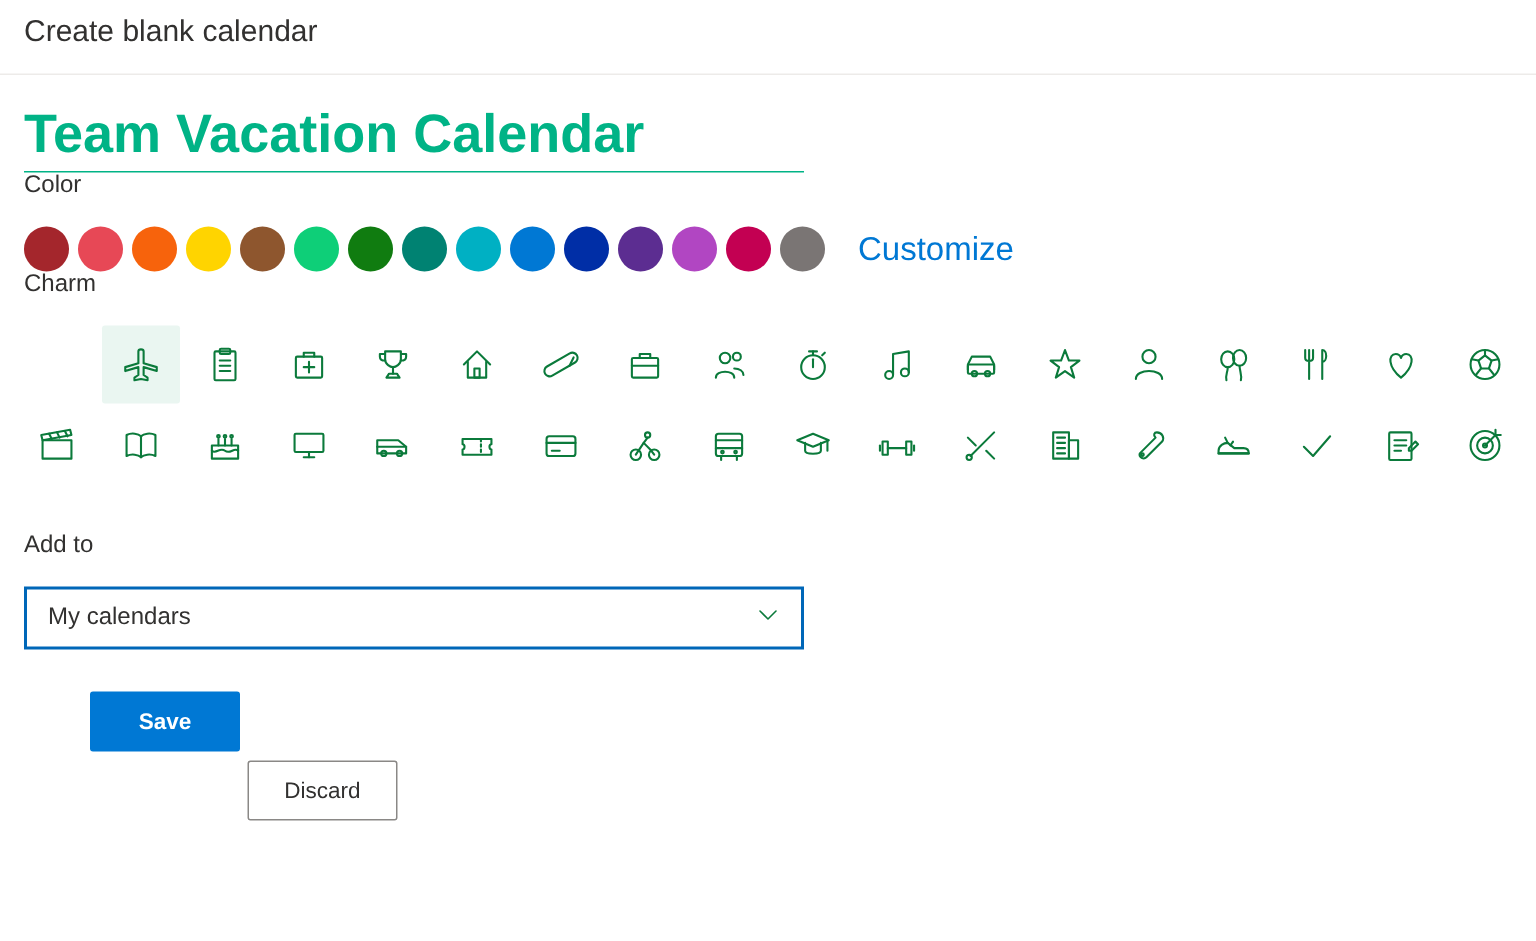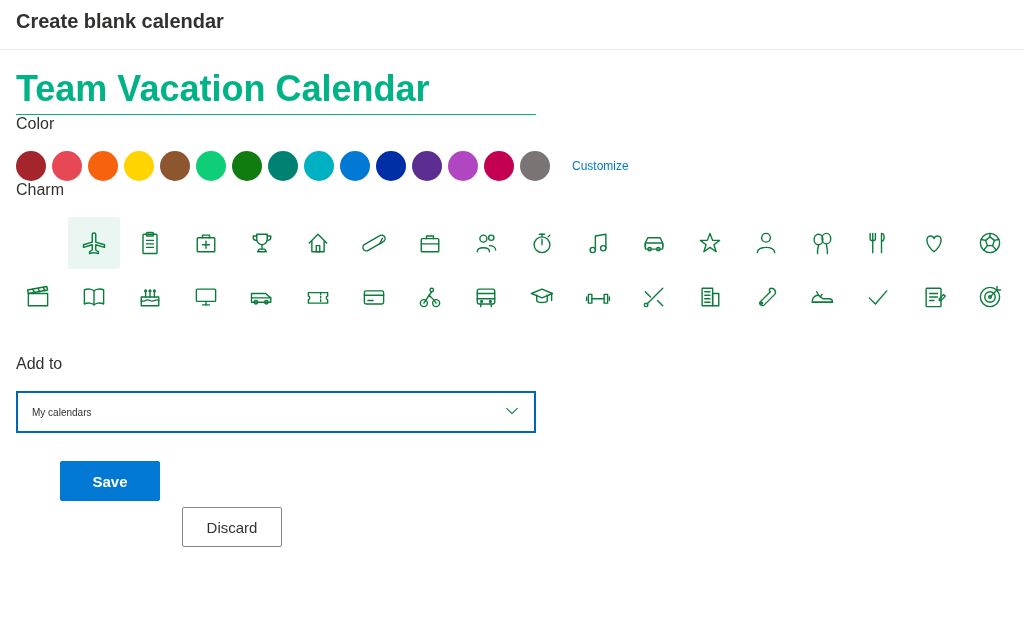--- a/index.html
+++ b/index.html
@@ -8,21 +8,21 @@
     padding: 0;
     font-family: "Segoe UI", -apple-system, BlinkMacSystemFont, sans-serif;
     font-size: 14px;
     color: #323130;
     background: #fff;
     width: 1024px;
   }
   .page-title {
     padding: 10px 16px 16px 16px;
     font-size: 20px;
-    font-weight: 700;
+    font-weight: 400;
     border-bottom: 1px solid #edebe9;
   }
   .content {
     padding: 18px 16px 20px 16px;
   }
   .name-input {
     border: none;
     border-bottom: 1px solid #00b386;
     font-size: 36px;
     font-weight: 600;
@@ -44,21 +44,21 @@
   }
   .swatch {
     width: 30px;
     height: 30px;
     border-radius: 50%;
     cursor: pointer;
     display: inline-block;
   }
   .customize-link {
     color: #0078d4;
-    font-size: 12px;
+    font-size: 22px;
     margin-left: 16px;
     cursor: pointer;
   }
   .charm-grid {
     display: grid;
     grid-template-columns: repeat(18, 56px);
     grid-auto-rows: 54px;
     gap: 0;
     margin-left: -4px;
   }
@@ -90,27 +90,27 @@
     margin-bottom: 18px;
   }
   .addto-select {
     width: 520px;
     height: 42px;
     border: 2px solid #0067b8;
     display: flex;
     align-items: center;
     justify-content: space-between;
     padding: 0 14px;
-    font-size: 10px;
+    font-size: 16px;
     cursor: pointer;
   }
   .chevron svg { width: 16px; height: 16px; }
   .buttons-row {
     display: flex;
-    gap: 22px;
+    gap: 5px;
     margin-top: 28px;
     padding-left: 44px;
   }
   .btn {
     height: 40px;
     min-width: 100px;
     padding: 0 22px;
     font-size: 15px;
     font-weight: 600;
     border-radius: 2px;

